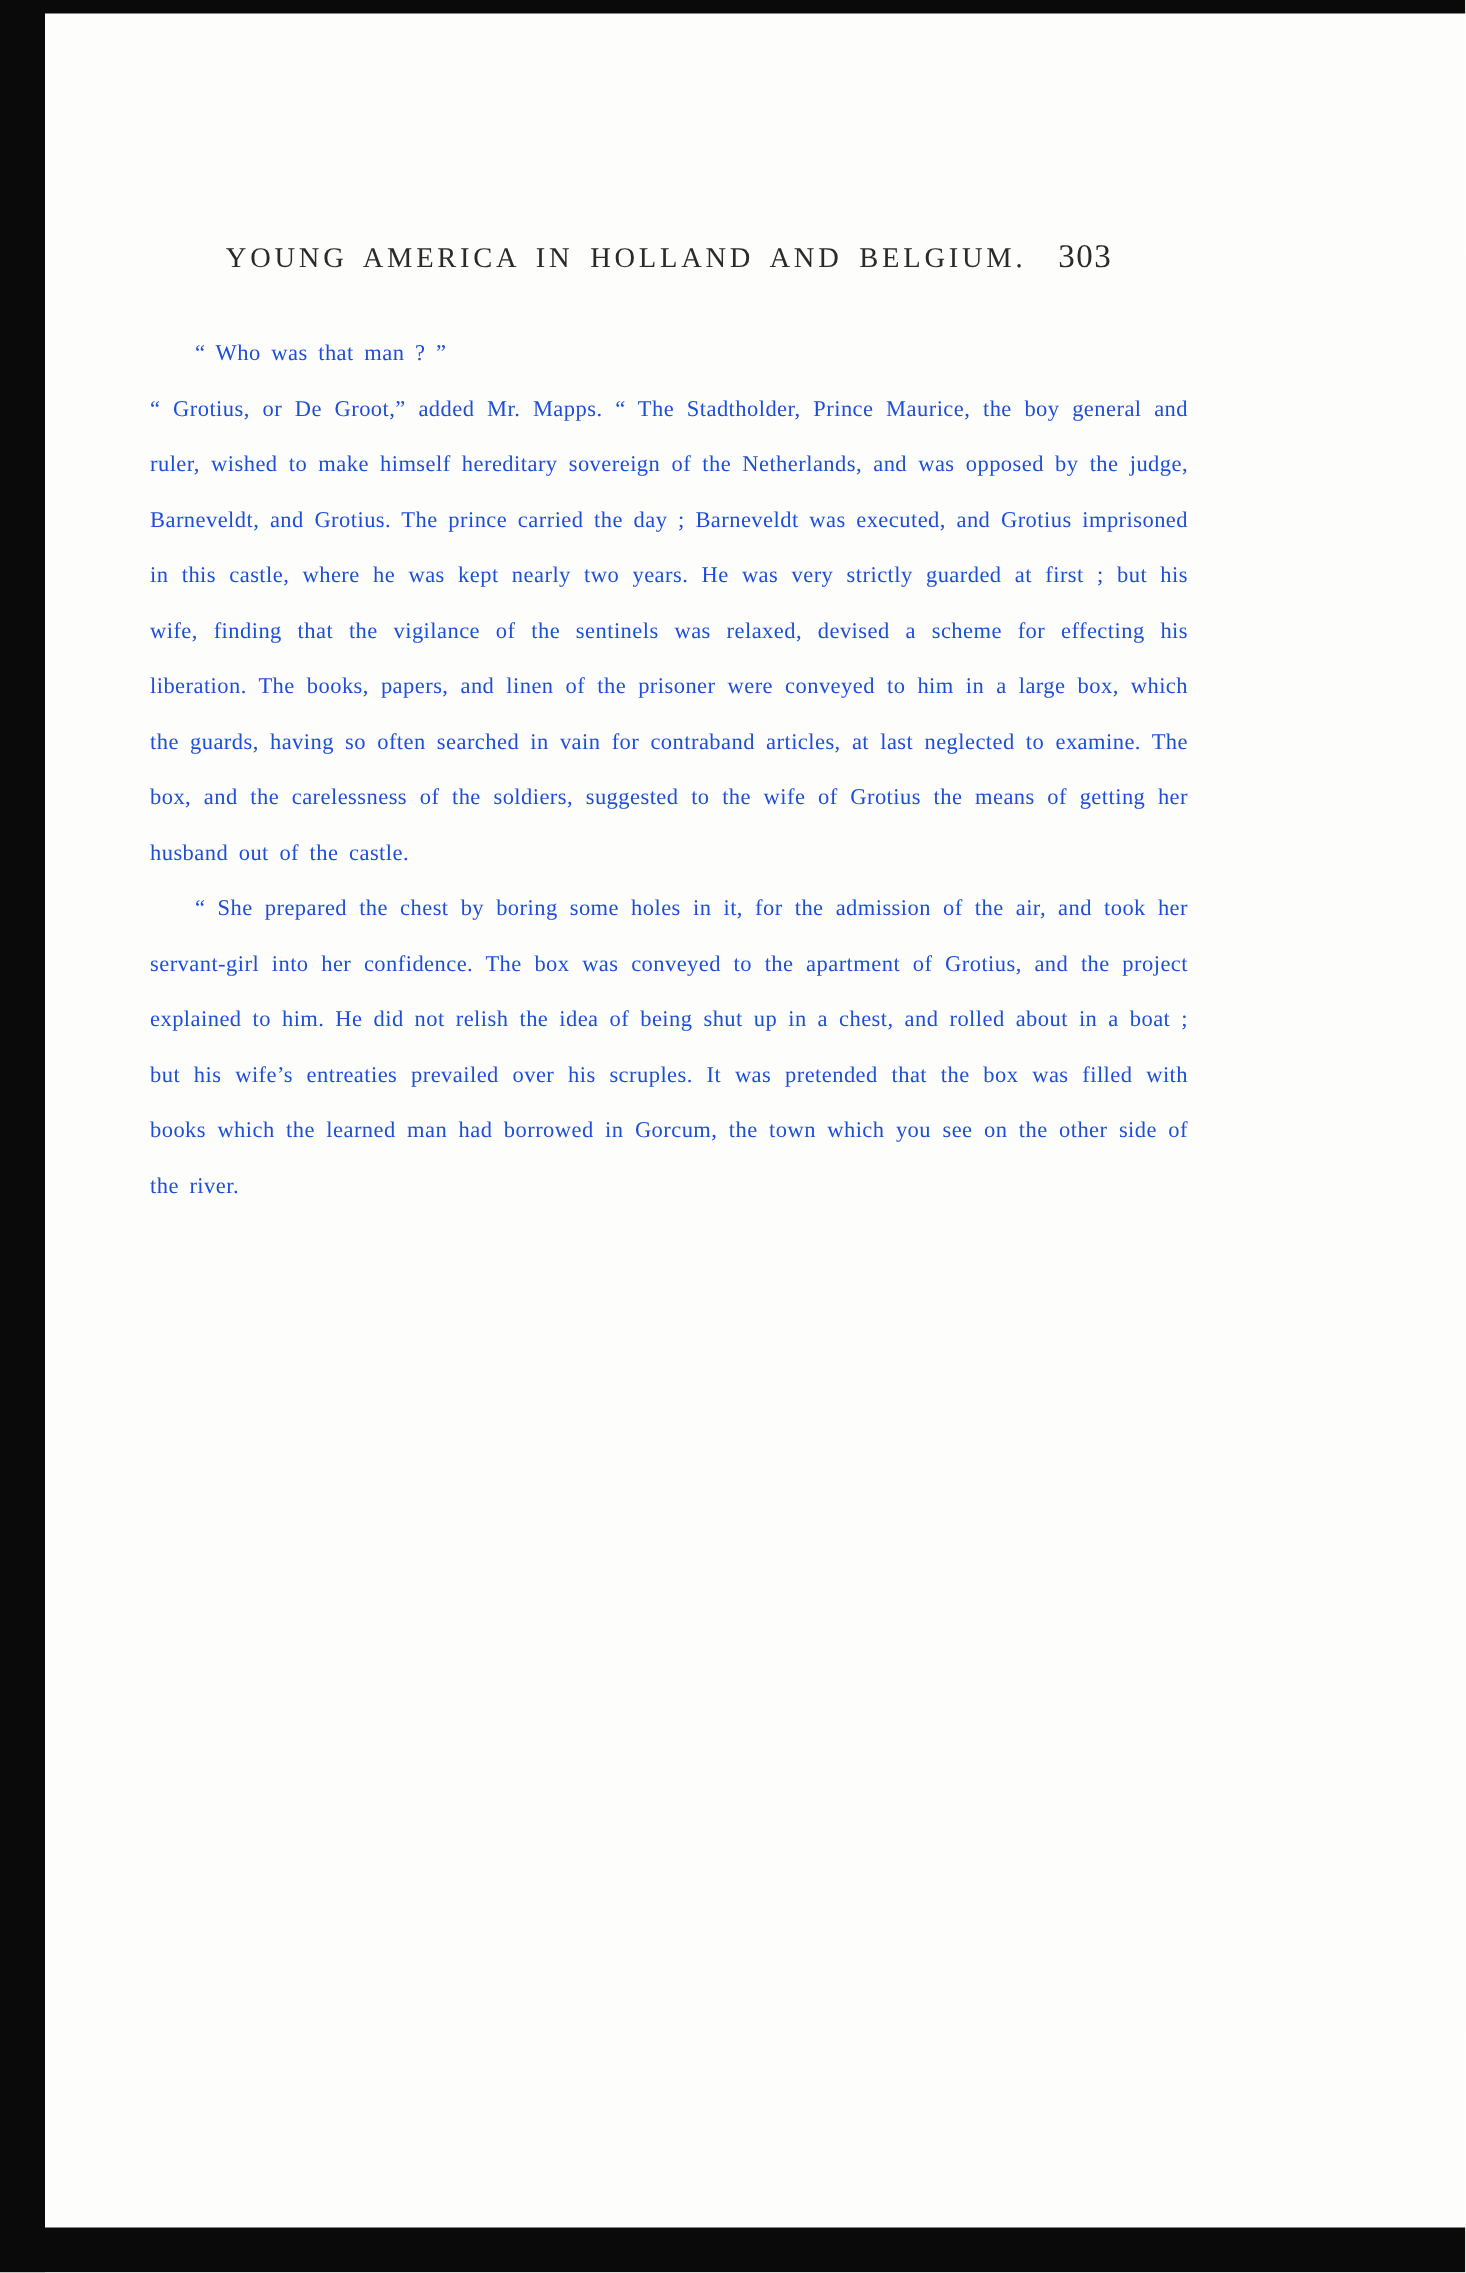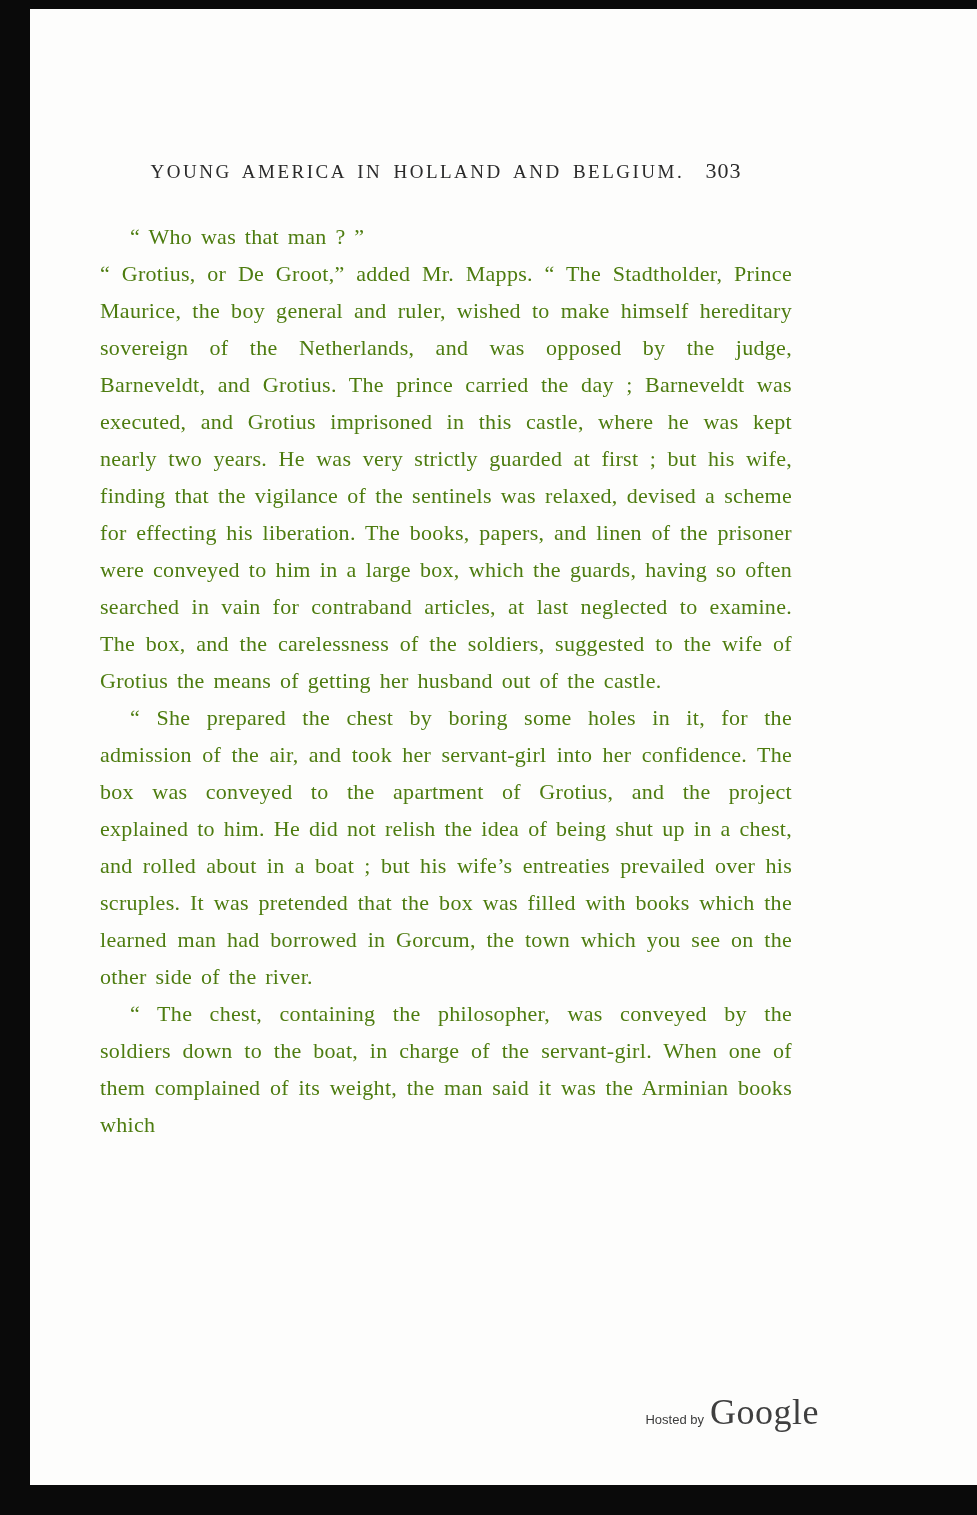--- a/index.html
+++ b/index.html
@@ -58,26 +58,26 @@
     font-variant: normal;
     margin-top: 12px;
   }
   .running-head .page-number {
     font-size: 22px;
     letter-spacing: 1px;
     margin-left: 10px;
   }
 
   .body-text p {
-    font-size: 22px;
+    font-size: 15px;
     line-height: 37px;
     text-align: justify;
     letter-spacing: 0.3px;
     word-spacing: 3px;
-    color: #4d7c0f;
+    color: #1d4ed8;
   }
   .body-text p.indent { text-indent: 30px; }
   .body-text p.no-indent { text-indent: 0; }
 
   .watermark {
     position: absolute;
     right: 158px;
     bottom: 82px;
     display: flex;
     align-items: baseline;
@@ -108,23 +108,18 @@
 
     <div class="running-head">
       <span class="head-title">YOUNG AMERICA IN HOLLAND AND BELGIUM.</span>
       <span class="page-number">303</span>
     </div>
 
     <div class="body-text">
       <p class="indent">“ Who was that man ? ”</p>
       <p class="no-indent">“ Grotius, or De Groot,” added Mr. Mapps.  “ The Stadtholder, Prince Maurice, the boy general and ruler, wished to make himself hereditary sovereign of the Netherlands, and was opposed by the judge, Barneveldt, and Grotius.  The prince carried the day ; Barneveldt was executed, and Grotius imprisoned in this castle, where he was kept nearly two years.  He was very strictly guarded at first ; but his wife, finding that the vigilance of the sentinels was relaxed, devised a scheme for effecting his liberation.  The books, papers, and linen of the prisoner were conveyed to him in a large box, which the guards, having so often searched in vain for contraband articles, at last neglected to examine.  The box, and the carelessness of the soldiers, suggested to the wife of Grotius the means of getting her husband out of the castle.</p>
       <p class="indent">“ She prepared the chest by boring some holes in it, for the admission of the air, and took her servant-girl into her confidence.  The box was conveyed to the apartment of Grotius, and the project explained to him.  He did not relish the idea of being shut up in a chest, and rolled about in a boat ; but his wife’s entreaties prevailed over his scruples.  It was pretended that the box was filled with books which the learned man had borrowed in Gorcum, the town which you see on the other side of the river.</p>
-      <p class="indent">“ The chest, containing the philosopher, was conveyed by the soldiers down to the boat, in charge of the servant-girl.  When one of them complained of its weight, the man said it was the Arminian books which</p>
     </div>
 
   </div>
 
-  <div class="watermark">
-    <span class="hosted-by">Hosted by</span>
-    <span class="google-wordmark">Google</span>
-  </div>
 
 </div>
 
 </body></html>

